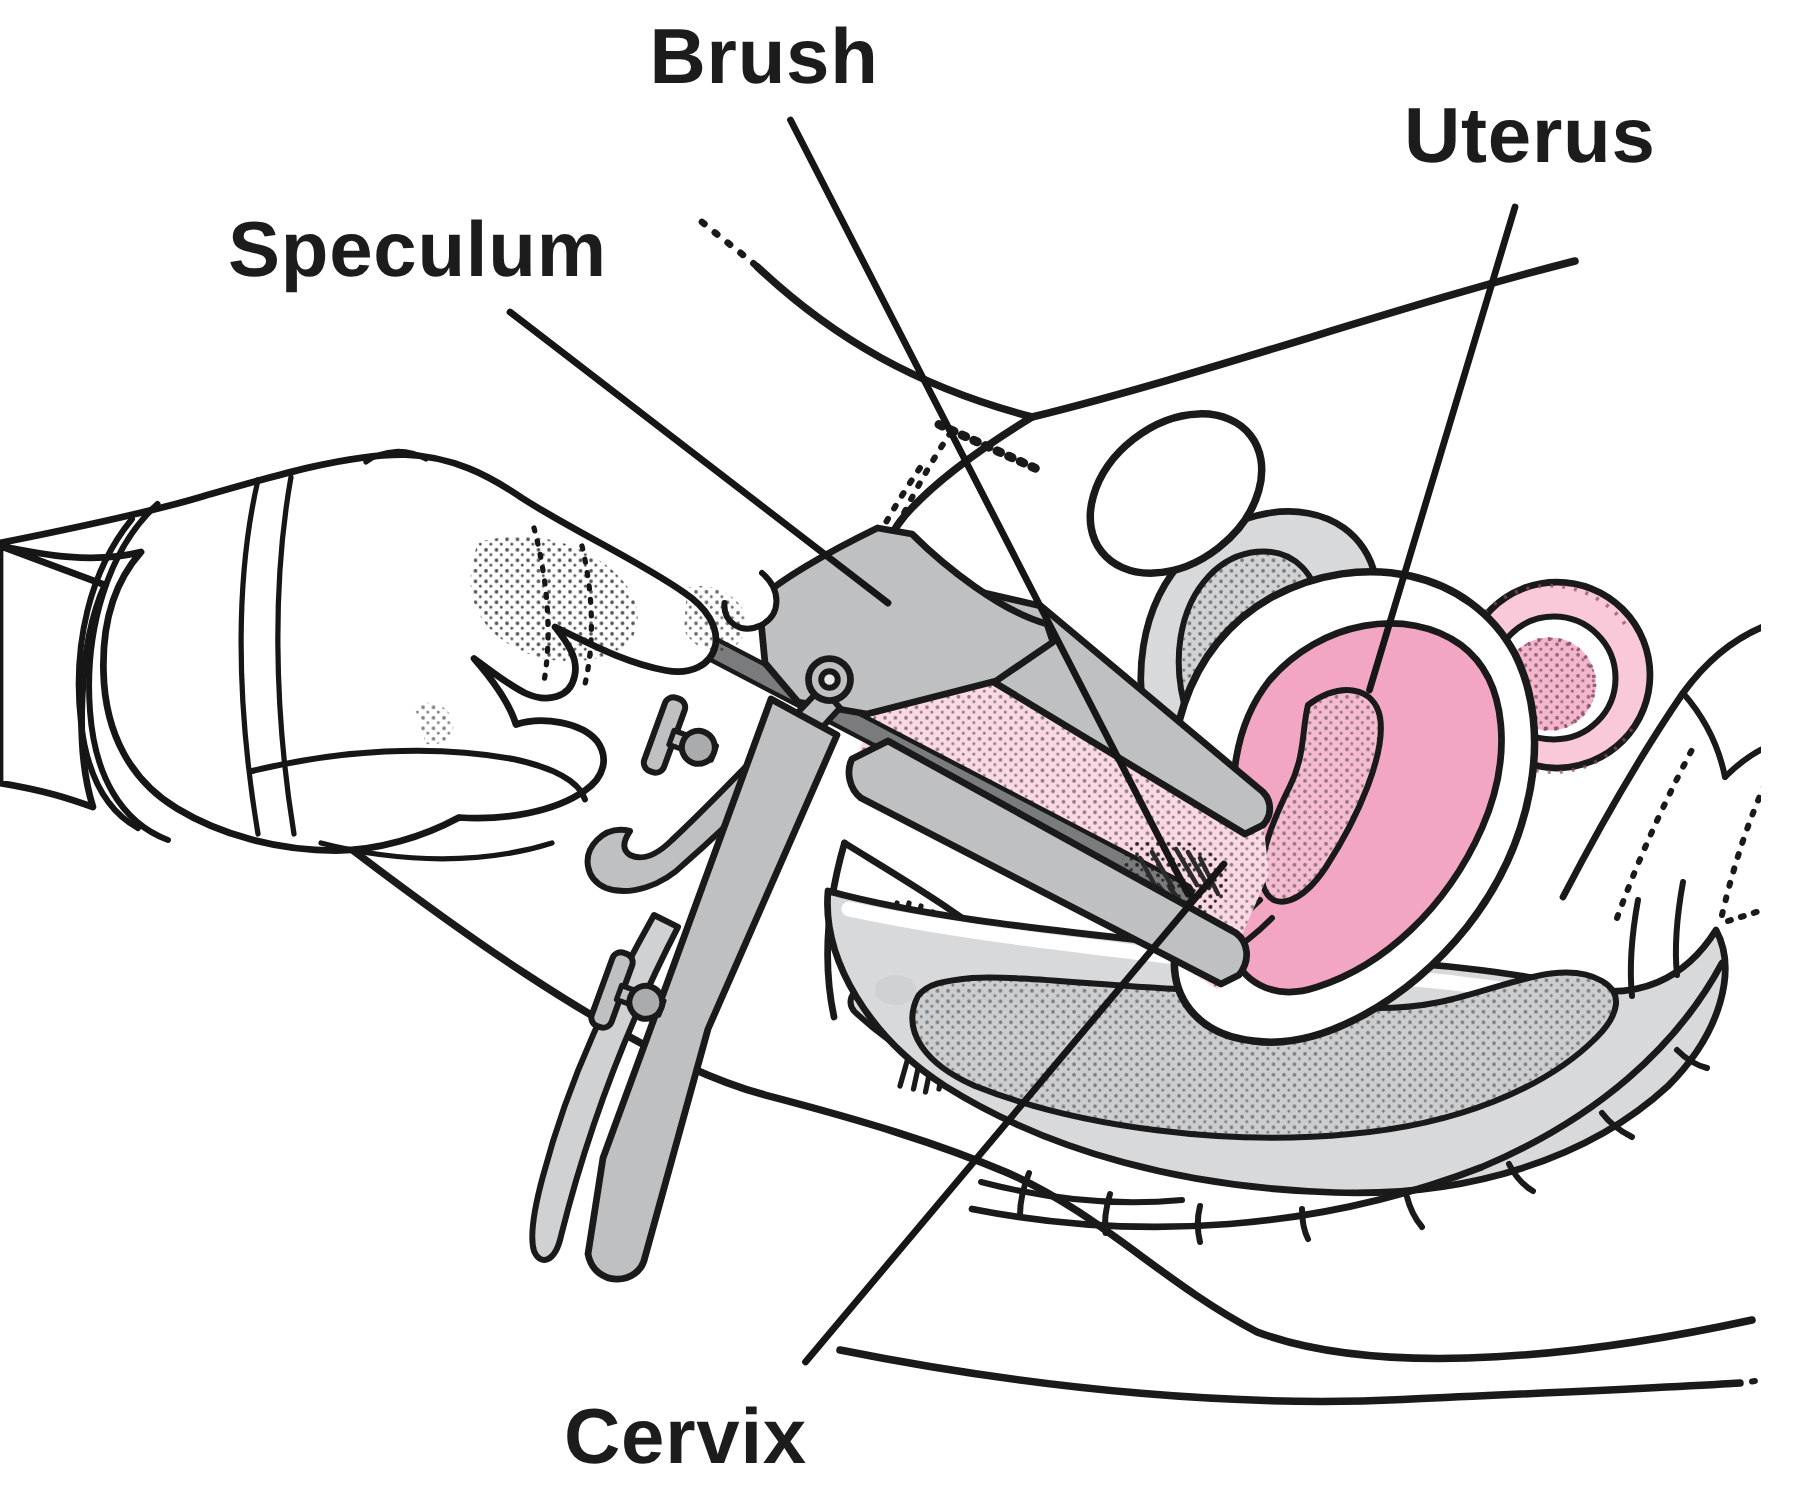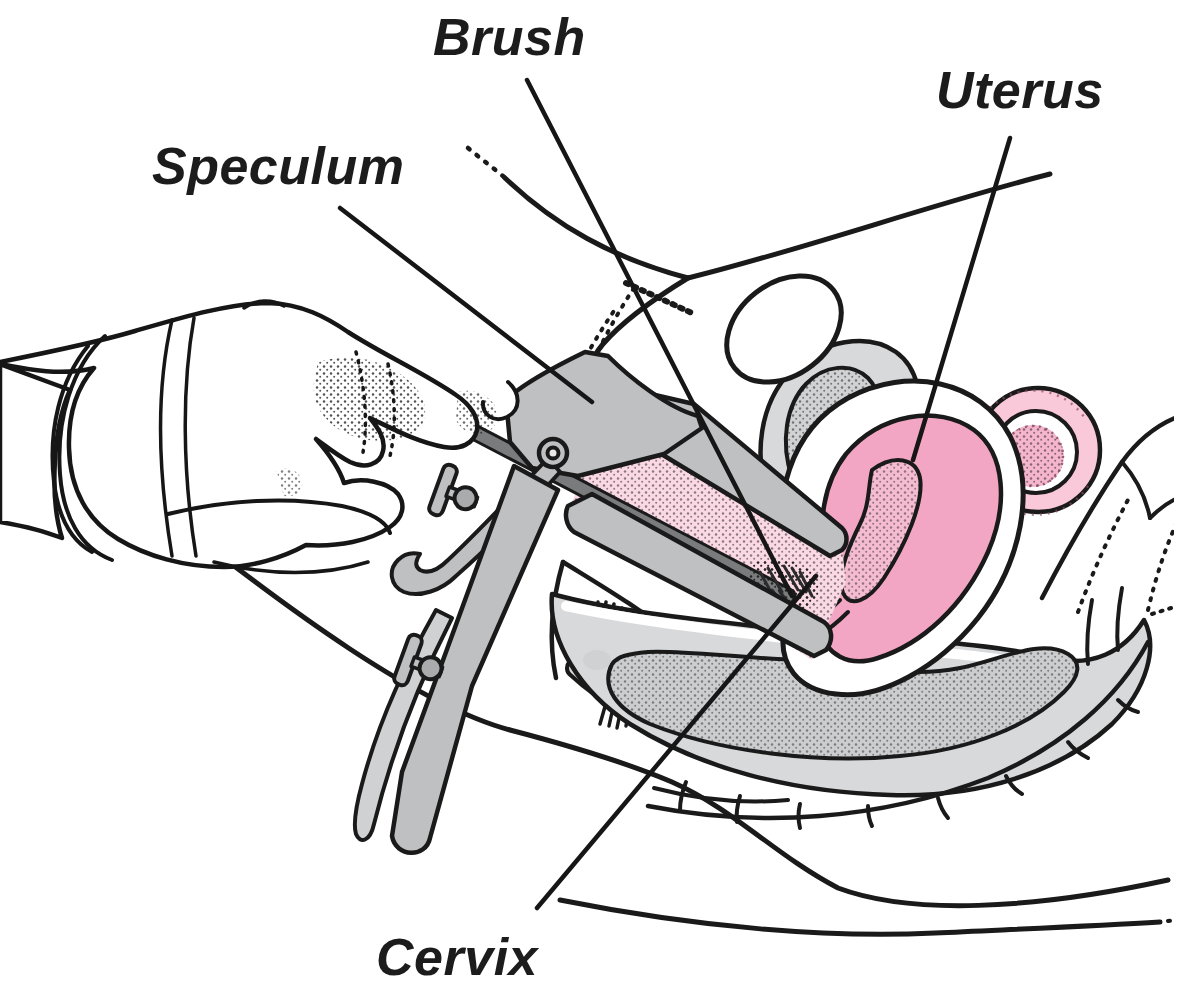--- a/index.html
+++ b/index.html
@@ -1,17 +1,17 @@
 <!DOCTYPE html>
 <html><head>
 <meta charset="utf-8">
 <style>
   html,body{margin:0;padding:0;background:#fff;}
   .canvas{position:relative;width:1174px;height:992px;background:#c4b5fd;overflow:hidden;
-          font-family:"Liberation Sans", sans-serif;font-style:italic;}
+          font-family:"Liberation Sans", sans-serif;}
   svg{position:absolute;left:0;top:0;}
   text.lbl{font-family:"Liberation Sans", sans-serif;font-size:52px;font-weight:600;letter-spacing:.5px;}
 </style>
 </head>
 <body>
 
 <div class="canvas">
 <svg width="1200" height="992" viewBox="0 0 1200 992" xmlns="http://www.w3.org/2000/svg">
   <defs>
     <pattern id="dots" width="7" height="7" patternUnits="userSpaceOnUse">

